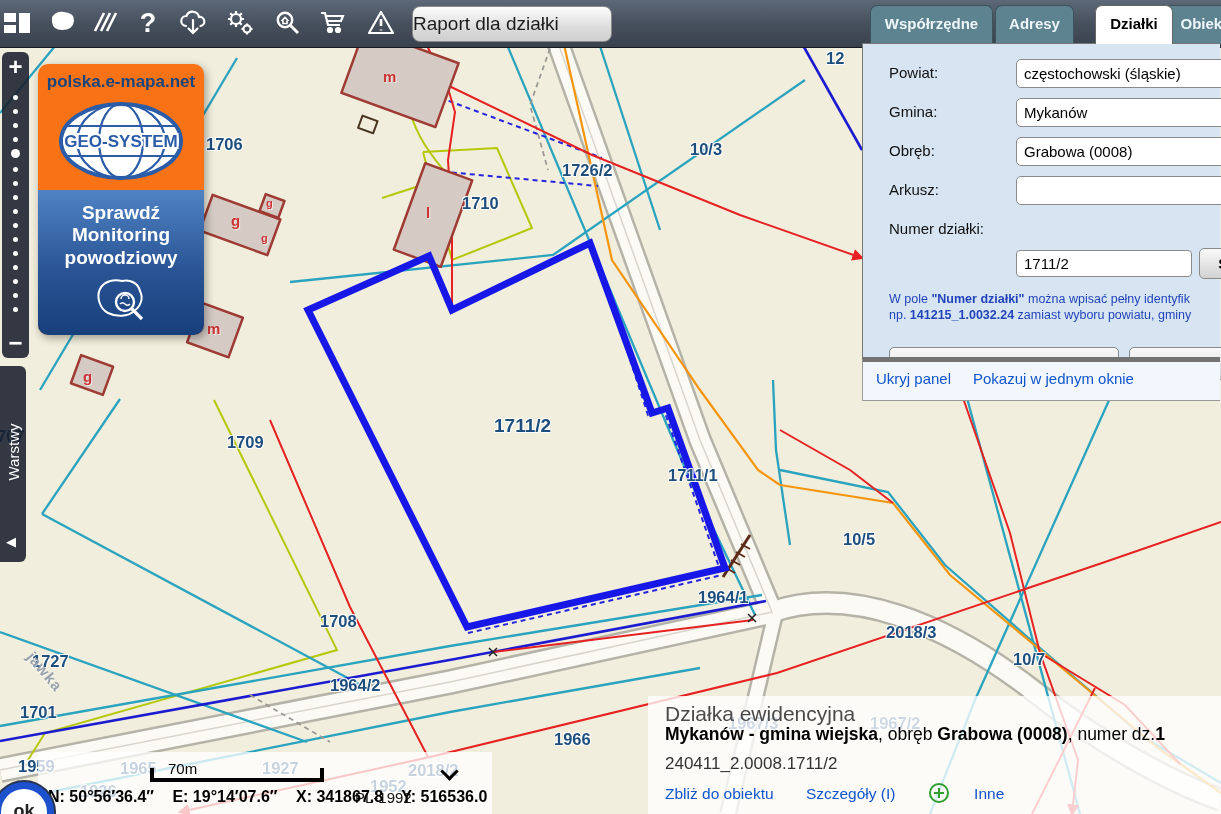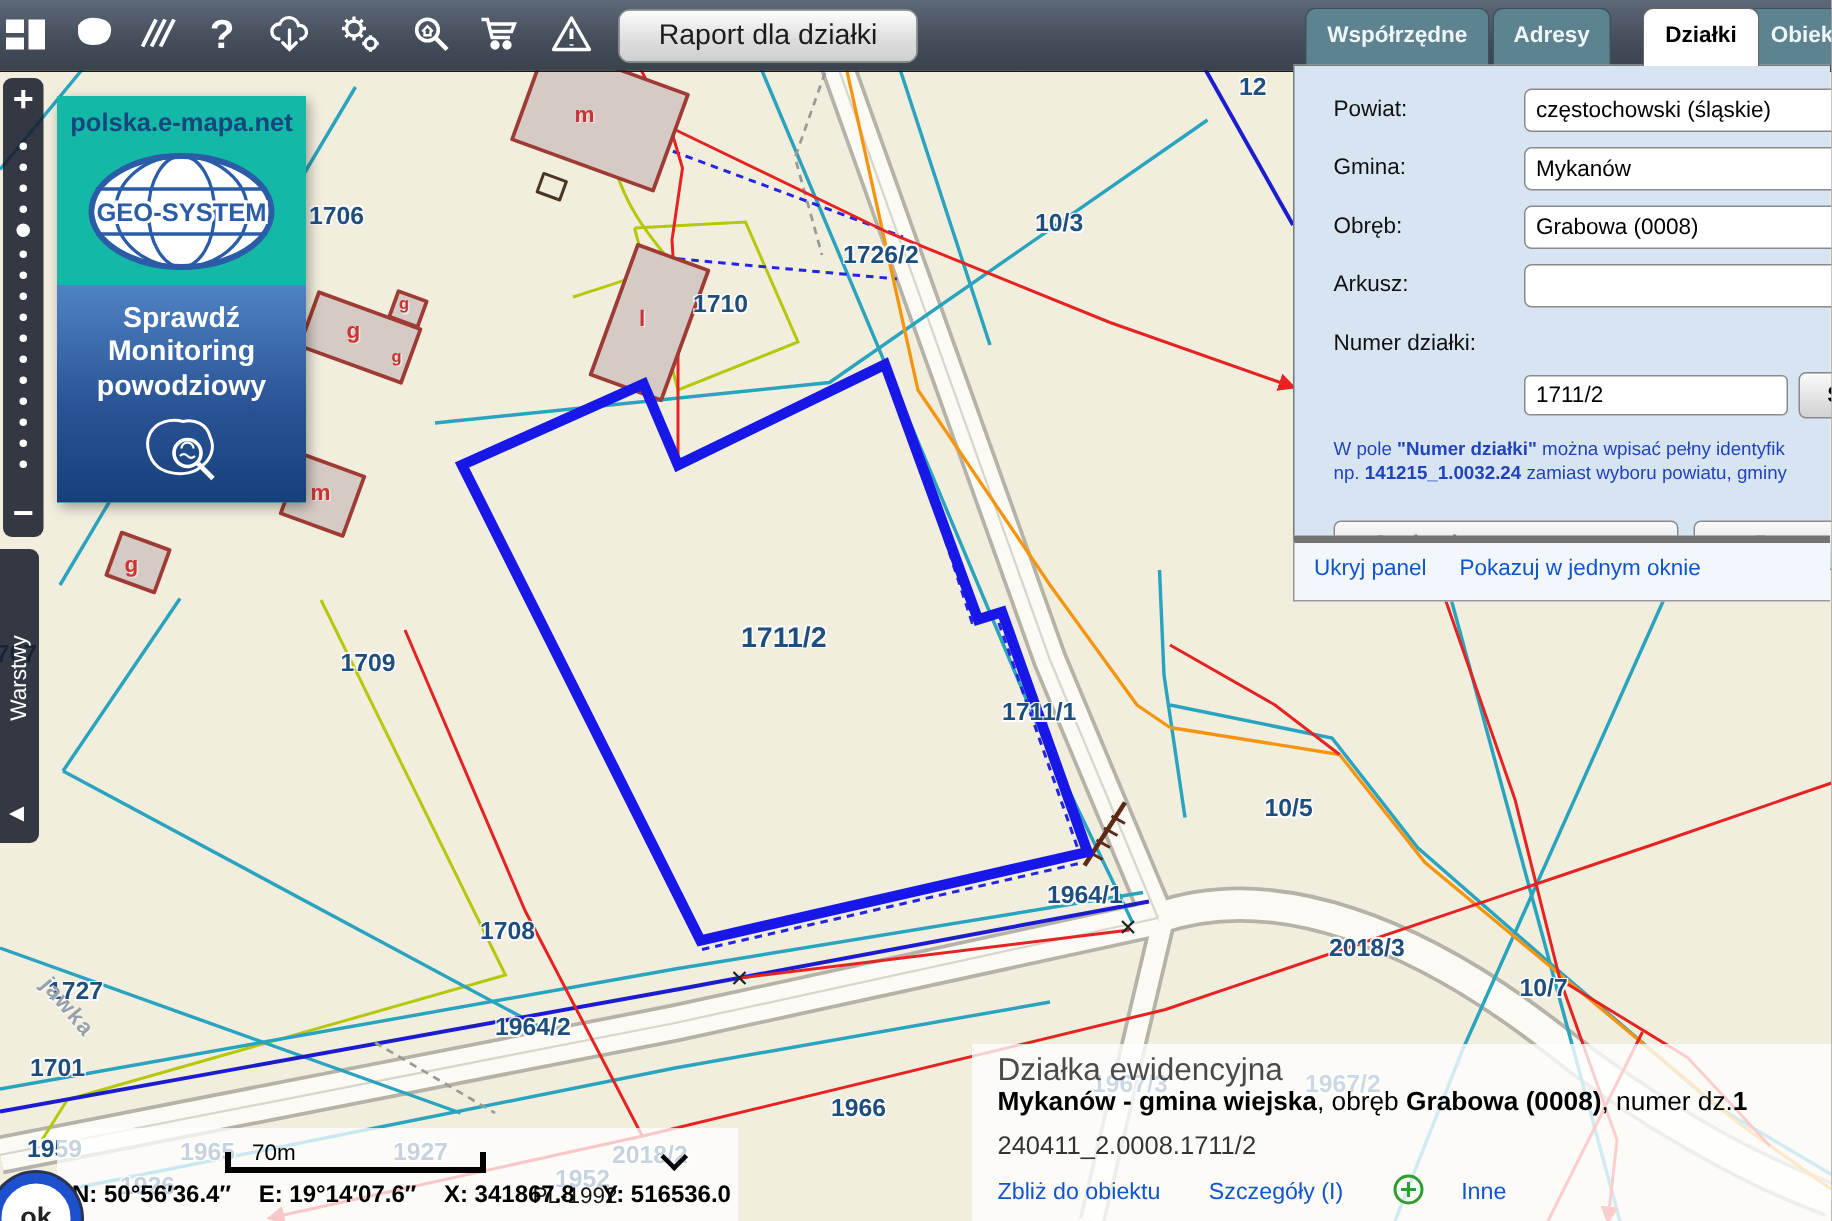--- a/index.html
+++ b/index.html
@@ -5,21 +5,21 @@
   html,body{margin:0;padding:0;background:#888;}
   .page{position:relative;width:1221px;height:814px;overflow:hidden;background:#f1eedd;
         font-family:"Liberation Sans",sans-serif;}
   
   .toolbar{position:absolute;left:0;top:0;width:1221px;height:47px;z-index:40;
            background:linear-gradient(#5d6878,#454e5b 55%,#3a424e);border-bottom:1px solid #161a20;}
   .tool-ic{position:absolute;top:8px;width:30px;height:30px;cursor:pointer;}
   .tool-ic svg{width:30px;height:30px;display:block;}
   .report-btn{position:absolute;left:412px;top:6px;width:198px;height:34px;
               background:linear-gradient(#fdfdfd,#dcdcdc 60%,#cfcfcf);border:1px solid #8a8a8a;
-              border-radius:8px;font-size:19px;color:#1c1c1c;text-align:center;line-height:33px;cursor:pointer;}
+              border-radius:8px;font-size:19px;color:#1c1c1c;text-align:left;line-height:33px;cursor:pointer;}
   
   .map{position:absolute;left:0;top:0;width:1221px;height:671px;z-index:1;}
   .map-svg{position:absolute;left:0;top:0;}
   .plabel{position:absolute;z-index:2;font-size:16.5px;font-weight:bold;color:#1e4e7e;white-space:nowrap;
           text-shadow:1px 1px 0 rgba(255,255,255,.85),-1px -1px 0 rgba(255,255,255,.85),1px -1px 0 rgba(255,255,255,.85),-1px 1px 0 rgba(255,255,255,.85);}
   .plabel.big{font-size:19px;}
   .bletter{position:absolute;z-index:2;font-size:15px;font-weight:bold;color:#cc3333;
            text-shadow:1px 1px 0 rgba(255,255,255,.6);}
   .bletter.small{font-size:11px;}
   .river{position:absolute;z-index:2;font-size:15px;font-weight:bold;color:#97a0ab;transform:rotate(50deg);
@@ -32,22 +32,22 @@
   .zoombar .plus{top:2px;} .zoombar .minus{top:278px;}
   .zdots{position:absolute;left:0;top:34px;width:27px;}
   .zdot{width:5px;height:5px;border-radius:50%;background:#fff;margin:9px auto 0 auto;cursor:pointer;}
   .zdot.cur{width:9px;height:9px;margin-top:7px;}
   .layers-tab{position:absolute;left:0;top:366px;width:26px;height:196px;z-index:30;
               background:rgba(24,31,44,.88);border-radius:0 6px 6px 0;cursor:pointer;}
   .layers-tab .vtext{position:absolute;left:13px;top:86px;color:#fff;font-size:15px;white-space:nowrap;
                      transform:translate(-50%,-50%) rotate(-90deg);}
   .layers-tab .tri{position:absolute;left:6px;top:168px;color:#fff;font-size:13px;}
   
-  .logo-card{position:absolute;left:38px;top:64px;width:166px;z-index:25;border-radius:0;overflow:hidden;
-             background:#14b8a6;box-shadow:2px 3px 8px rgba(0,0,0,.35);}
+  .logo-card{position:absolute;left:38px;top:64px;width:166px;z-index:25;border-radius:10px;overflow:hidden;
+             background:#f97316;box-shadow:2px 3px 8px rgba(0,0,0,.35);}
   .logo-site{padding:8px 0 2px 0;text-align:center;font-size:17px;font-weight:bold;color:#17457e;}
   .logo-globe{display:block;margin:2px auto 4px auto;}
   .logo-promo{background:linear-gradient(#4f83c4,#2a5495 55%,#173f7c);padding:12px 4px 12px 4px;text-align:center;}
   .logo-promo .pl{color:#fff;font-size:19px;font-weight:bold;line-height:1.18;}
   .logo-promo svg{display:block;margin:8px auto 0 auto;}
   
   .panel{position:absolute;left:862px;top:5px;width:359px;height:390px;z-index:45;}
   .tab{position:absolute;top:0;height:38px;background:#5d8290;border:1px solid #3c535c;border-bottom:none;
        border-radius:7px 7px 0 0;color:#eef6f8;font-size:15px;font-weight:600;text-align:center;line-height:36px;cursor:pointer;}
   .tab.active{background:#fff;color:#000;border-color:#666;z-index:2;margin-left:19px;}

